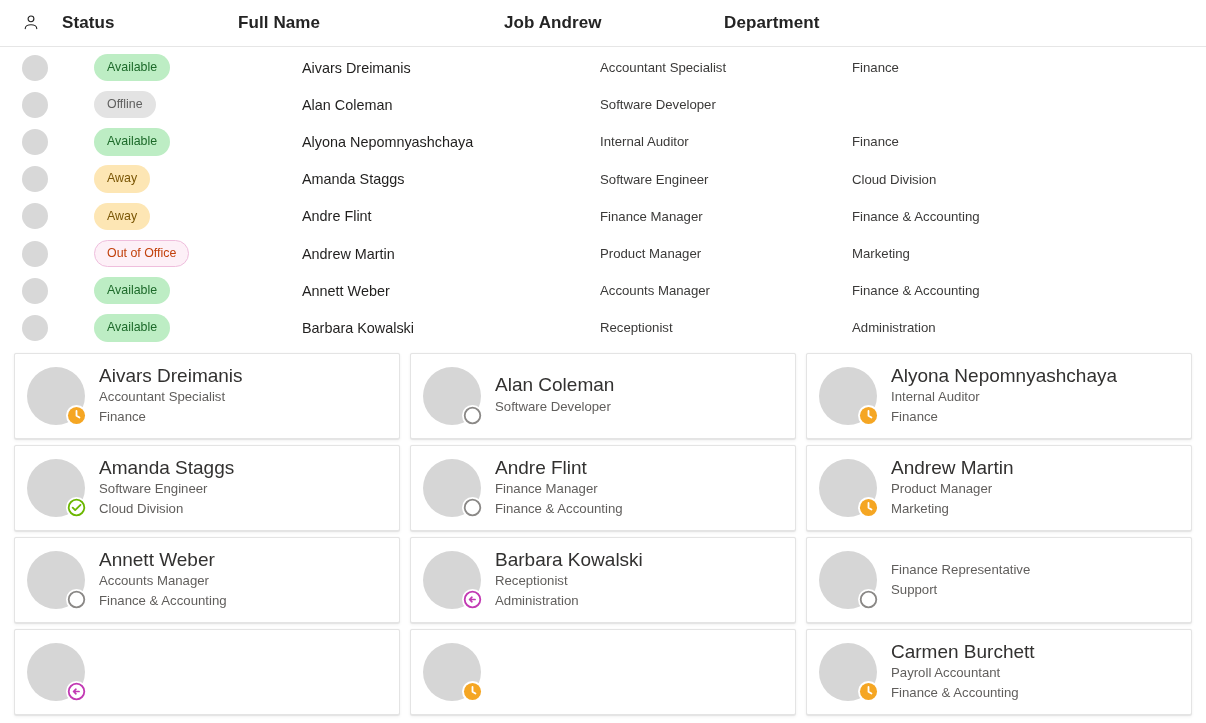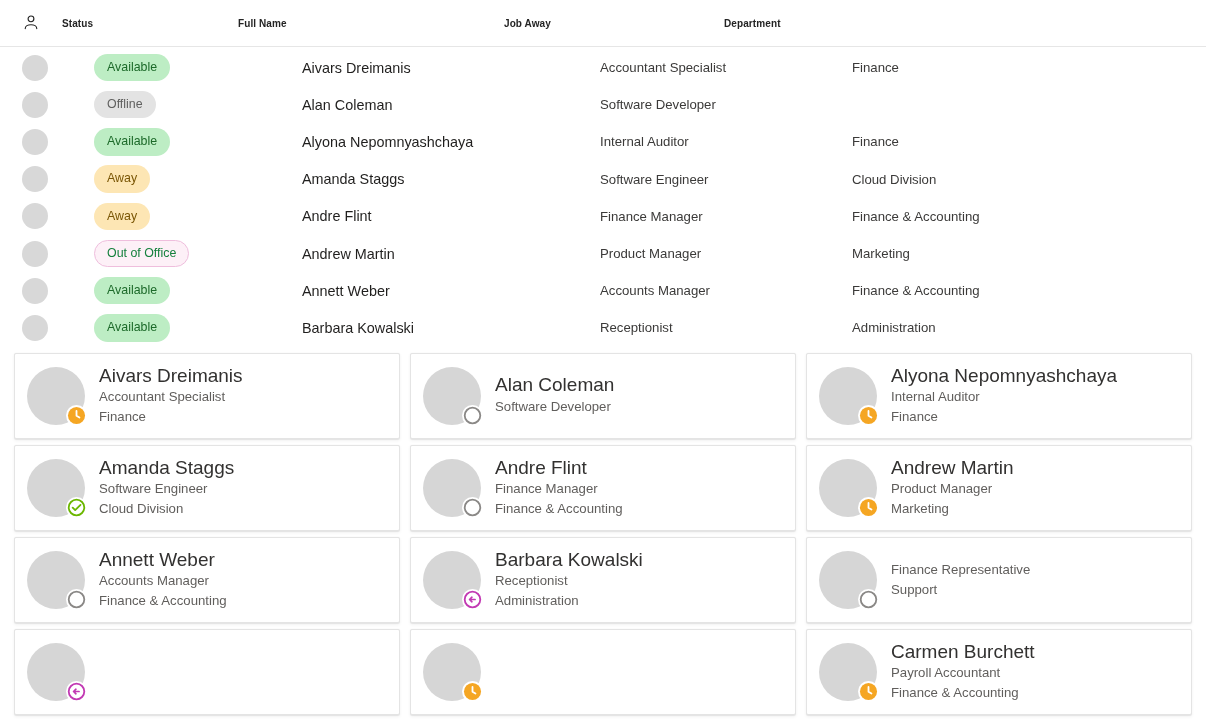--- a/index.html
+++ b/index.html
@@ -29,21 +29,21 @@
     border-bottom: 1px solid #e6e6e6;
     padding: 0 0 0 0;
   }
   .col-avatar   { width: 62px; flex: 0 0 62px; padding-left: 22px; box-sizing: border-box; }
   .col-status   { width: 176px; flex: 0 0 176px; }
   .col-name     { width: 266px; flex: 0 0 266px; }
   .col-job      { width: 220px; flex: 0 0 220px; }
   .col-dept     { width: 300px; flex: 0 0 300px; }
 
   .table-header .hcell {
-    font-size: 10px;
+    font-size: 17px;
     font-weight: bold;
     color: #242424;
     letter-spacing: 0.1px;
   }
 
   .person-icon {
     width: 18px;
     height: 18px;
     display: block;
   }
@@ -87,21 +87,21 @@
     font-size: 12.4px;
     line-height: 1;
     padding: 6px 12px 7px 12px;
     border-radius: 999px;
     border: 1px solid transparent;
     box-sizing: border-box;
   }
   .pill.available  { background: #bdedc4; color: #1d6a2a; }
   .pill.offline    { background: #e3e3e3; color: #60605f; }
   .pill.away       { background: #fde6b4; color: #7a5605; }
-  .pill.outofoffice{ background: #fdf0f7; color: #15803d; border-color: #efbedd; }
+  .pill.outofoffice{ background: #fdf0f7; color: #c2410c; border-color: #efbedd; }
 
   
   .card-grid {
     padding: 6px 12px 0 14px;
     display: flex;
     flex-wrap: wrap;
     gap: 6px 10px;
     box-sizing: border-box;
     width: 1206px;
   }
@@ -178,21 +178,21 @@
     <div class="col-avatar">
       <span>
         <svg class="person-icon" viewBox="0 0 20 20" fill="none" stroke="#242424" stroke-width="1.3">
           <circle cx="10" cy="5.4" r="3.2"></circle>
           <path d="M3.6 16.2c0-2.6 2.9-4.3 6.4-4.3s6.4 1.7 6.4 4.3" stroke-linecap="round"></path>
         </svg>
       </span>
     </div>
     <div class="col-status hcell">Status</div>
     <div class="col-name hcell">Full Name</div>
-    <div class="col-job hcell">Job Away</div>
+    <div class="col-job hcell">Job Andrew</div>
     <div class="col-dept hcell">Department</div>
   </div>
 
   <div class="table-body" id="table-body">
       <div class="trow">
         <div class="row-avatar-wrap">
           <div class="row-avatar"><span class="face"><span class="bg" style="background:#cfc6ae"></span><span class="torso" style="background:#4d4d52"></span><span class="hair" style="background:#3b2a1d"></span><span class="skin" style="background:#d8a07a"></span><span class="eyeL"></span><span class="eyeR"></span></span></div>
         </div>
         <div class="col-status"><span class="pill available">Available</span></div>
         <div class="col-name cell name">Aivars Dreimanis</div>

